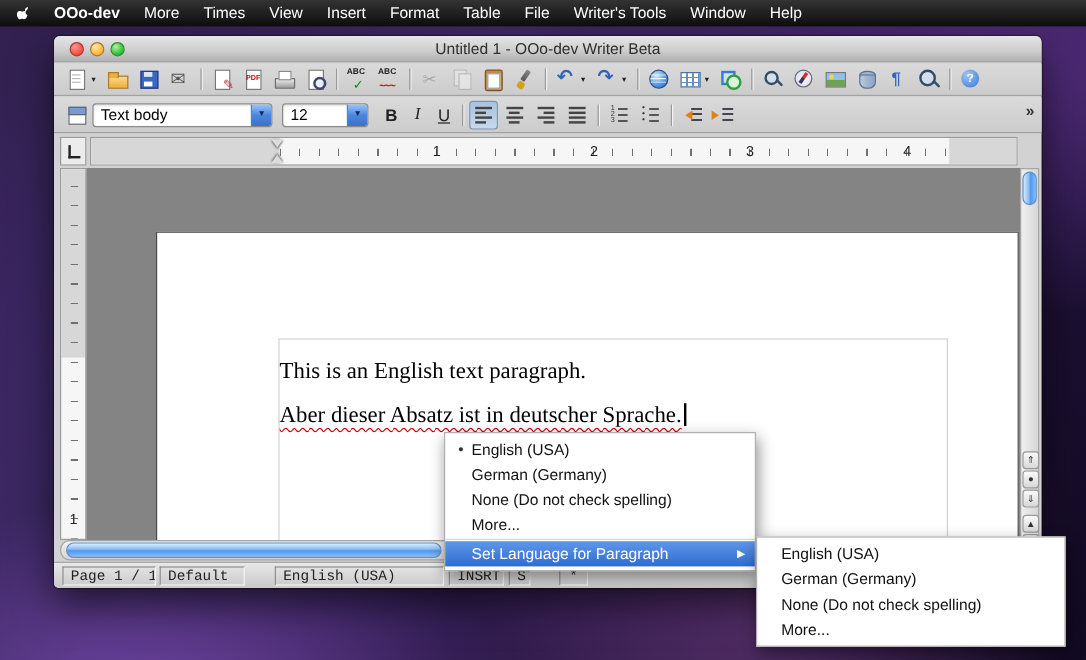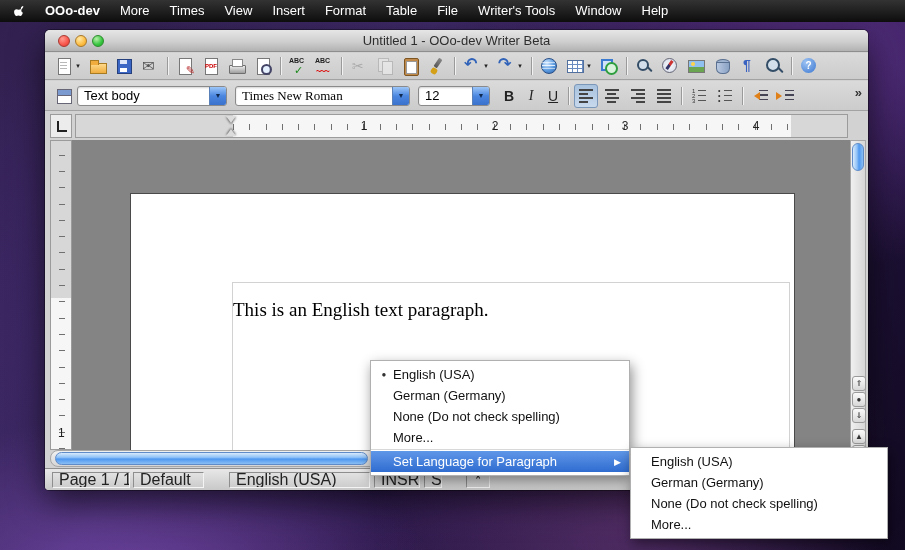--- a/index.html
+++ b/index.html
@@ -123,34 +123,34 @@
   .hr-ticks{ position:absolute; left:157px; top:9px; width:558px; height:6px; background:repeating-linear-gradient(90deg,#707070 0 1px,transparent 1px 16.3px);}
   .rnum{ position:absolute; top:4px; transform:translateX(-50%); font-size:12px; color:#222;}
   .ind-top{ position:absolute; left:150px; top:1px; border:5px solid transparent; border-top:7px solid #dcdcdc; filter:drop-shadow(0 1px 1px #555);}
   .ind-bottom{ position:absolute; left:150px; bottom:1px; border:5px solid transparent; border-bottom:7px solid #dcdcdc; filter:drop-shadow(0 -1px 1px #555);}
   .v-ruler{ position:absolute; left:5px; top:110px; width:22px; height:310px; background:#f6f6f6; border:1px solid #9b9b9b; overflow:hidden;}
   .vr-mtop{ position:absolute; left:0; top:0; width:100%; height:157px; background:#d7d7d7;}
   .vr-ticks{ position:absolute; left:8px; top:0; width:6px; height:100%; background:repeating-linear-gradient(0deg,#707070 0 1px,transparent 1px 16.3px);}
   .vrnum{ position:absolute; left:7px; top:285px; font-size:12px; color:#222;}
   
   .docarea{ position:absolute; left:27px; top:110px; width:778px; height:310px; background:#848484; overflow:hidden;}
-  .page{ position:absolute; left:58px; top:53px; width:665px; height:300px; background:#fff; border:1px solid #4a4a4a;}
+  .page{ position:absolute; left:58px; top:53px; width:719px; height:300px; background:#fff; border:1px solid #4a4a4a;}
   .boundary{ position:absolute; left:101px; top:88px; width:558px; height:250px; border:1px solid #d2d2d2;}
   .textblock{ position:absolute; left:102px; top:104px; font-family:"Liberation Serif","DejaVu Serif",serif; font-size:19px; color:#000;}
   .textblock p{ margin:0 0 14px; line-height:23px;}
   .de-text{ text-decoration-line:underline; text-decoration-style:wavy; text-decoration-color:#c00; text-decoration-thickness:1px; text-underline-offset:4px;}
   .caret-bar{ display:inline-block; width:2px; height:19px; background:#000; margin-left:2px; vertical-align:-3px;}
   
   .hscroll{ position:absolute; left:5px; top:420px; width:800px; height:17px; background:linear-gradient(#f0f0f0,#d6d6d6); border:1px solid #a6a6a6; border-radius:8px;}
   .hthumb{ position:absolute; left:4px; top:1px; width:313px; height:13px; border-radius:7px; background:linear-gradient(180deg,#d7eafc,#8fc1f7 40%,#4e98f0 55%,#8abef4); border:1px solid #5f8cc8;}
   .vscroll{ position:absolute; left:805px; top:110px; width:16px; height:327px; background:linear-gradient(90deg,#f0f0f0,#d6d6d6); border:1px solid #a6a6a6;}
   .vthumb{ position:absolute; left:1px; top:2px; width:12px; height:28px; border-radius:6px; background:linear-gradient(90deg,#d7eafc,#8fc1f7 40%,#4e98f0 60%,#8abef4); border:1px solid #5f8cc8;}
   .vnav{ position:absolute; left:0; width:14px; height:15px; margin:0 1px; background:linear-gradient(#fafafa,#d8d8d8); border:1px solid #9a9a9a; border-radius:3px; font-size:8px; line-height:14px; text-align:center; color:#333;}
   
-  .statusbar{ position:absolute; left:0; right:0; bottom:0; height:22px; background:linear-gradient(#e8e8e8,#c8c8c8); border-top:1px solid #8e8e8e; border-radius:0 0 4px 4px; font-size:16px; color:#222;}
+  .statusbar{ position:absolute; left:0; right:0; bottom:0; height:22px; background:linear-gradient(#e8e8e8,#c8c8c8); border-top:1px solid #8e8e8e; border-radius:0 0 4px 4px; font-size:12px; color:#222;font-family:Liberation Mono, monospace;}
   .sbfield{ position:absolute; top:3px; height:16px; line-height:14px; padding:0 6px; border:1px solid; border-color:#8e8e8e #f4f4f4 #f4f4f4 #8e8e8e; white-space:nowrap; overflow:hidden;}
   .sb-center{ text-align:center; }
   
   .ctx-menu{ position:absolute; background:#fff; border:1px solid #b0b0b0; box-shadow:2px 5px 12px rgba(0,0,0,.45); font-size:13px; color:#111; padding:3px 0; z-index:20;}
   .menu-row{ height:21px; display:flex; align-items:center; padding:0 8px 0 4px;}
   .bullet{ width:18px; text-align:center; font-size:8px; color:#333;}
   .menu-row.selected .bullet::after{ content:"●"; }
   .menu-sep{ height:1px; background:#d8d8d8; margin:1px 0;}
   .menu-row.highlight{ background:linear-gradient(#5f97e8,#2f6cd0); color:#fff;}
   .submenu-arrow{ margin-left:auto; font-size:9px;}
@@ -288,24 +288,20 @@
     <div class="toolbar toolbar2" data-name="formatting-toolbar">
       <span class="tbgroup" data-name="formatting-toolbar-lead">
           <div class="tbtn" data-name="styles-panel-button">
             <span class="tbi" data-name="styles-panel-icon"></span>
           </div>
         </span>
       <div class="combo" style="width:150px" data-name="paragraph-style-combo">
         <span data-name="paragraph-style-value">Text body</span>
         <span class="combo-btn" data-name="combo-dropdown-icon"></span>
       </div>
-      <div class="combo" style="width:175px" data-name="font-name-combo">
-        <span class="serifval" data-name="font-name-value">Times New Roman</span>
-        <span class="combo-btn" data-name="combo-dropdown-icon"></span>
-      </div>
       <div class="combo" style="width:72px" data-name="font-size-combo">
         <span data-name="font-size-value">12</span>
         <span class="combo-btn" data-name="combo-dropdown-icon"></span>
       </div>
       <span class="fmtbtn fb-b" data-name="bold-button">B</span>
       <span class="fmtbtn fb-i" data-name="italic-button">I</span>
       <span class="fmtbtn fb-u" data-name="underline-button">U</span>
       <span class="tbsep" data-name="toolbar-separator"></span>
       <span class="tbgroup" data-name="formatting-toolbar-icons">
           <div class="tbtn selected" data-name="align-left-button">
@@ -354,20 +350,21 @@
       <div class="vr-mtop" data-name="ruler-top-margin"></div>
       <div class="vr-ticks" data-name="ruler-ticks"></div>
       <span class="vrnum" data-name="ruler-number">1</span>
     </div>
 
     <div class="docarea" data-name="document-canvas">
       <div class="page" data-name="document-page">
         <div class="boundary" data-name="text-boundary"></div>
         <div class="textblock" data-name="document-text">
           <p data-name="paragraph-english">This is an English text paragraph.</p>
+          <p data-name="paragraph-german"><span class="de-text" data-name="misspelled-text">Aber dieser Absatz ist in deutscher Sprache.</span><span class="caret-bar" data-name="text-cursor"></span></p>
         </div>
       </div>
     </div>
 
     <div class="hscroll" data-name="horizontal-scrollbar">
       <div class="hthumb" data-name="horizontal-scrollbar-thumb"></div>
     </div>
     <div class="vscroll" data-name="vertical-scrollbar">
       <div class="vthumb" data-name="vertical-scrollbar-thumb"></div>
       <div class="vnav" style="bottom:75px" data-name="previous-page-button">⇑</div>

